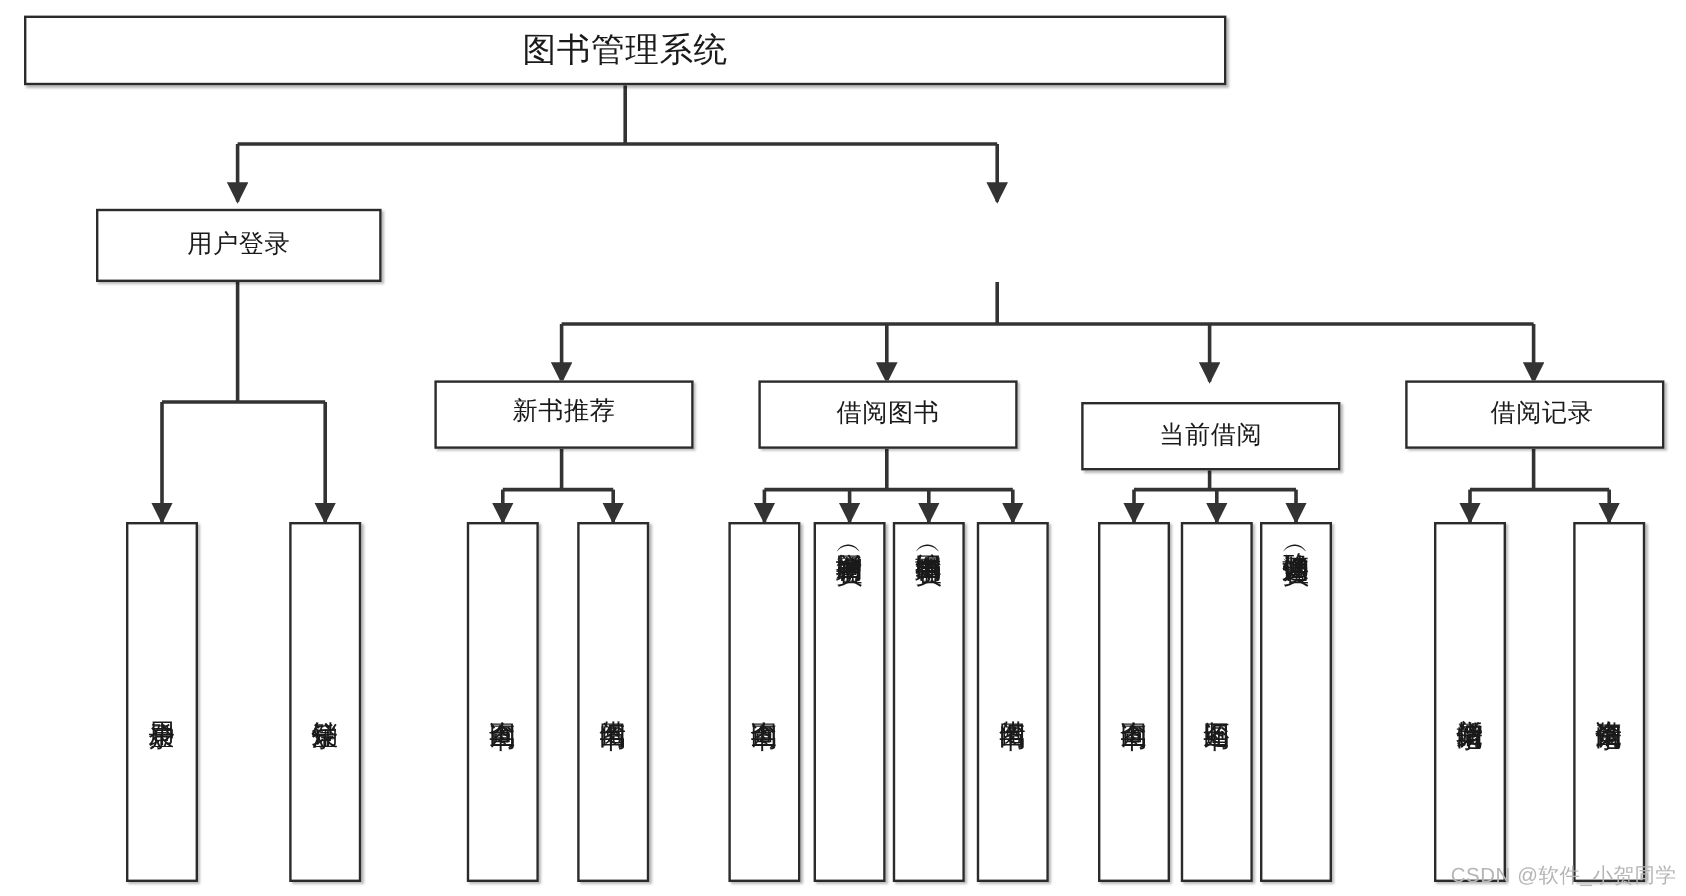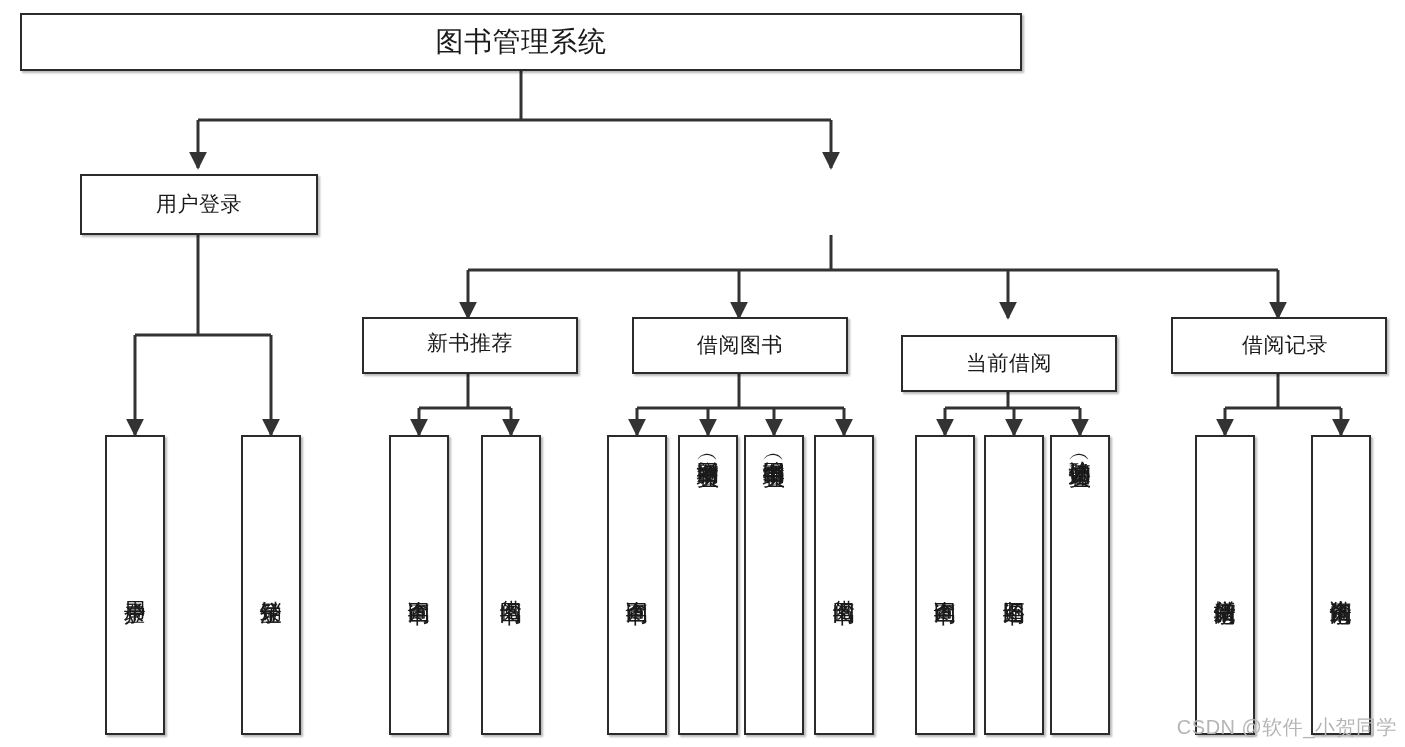--- a/index.html
+++ b/index.html
@@ -65,21 +65,21 @@
     letter-spacing: 1px;
     white-space: nowrap;
   }
   .node.v.start {
     align-items: flex-start;
   }
   #watermark {
     position: absolute;
     right: 8px;
     bottom: 6px;
-    font-size: 20px;
+    font-size: 17px;
     color: #b5b5b5;
     letter-spacing: 0.5px;
     z-index: 5;
     white-space: nowrap;
   }
 </style>
 </head>
 <body>
 
 <div id="canvas">

